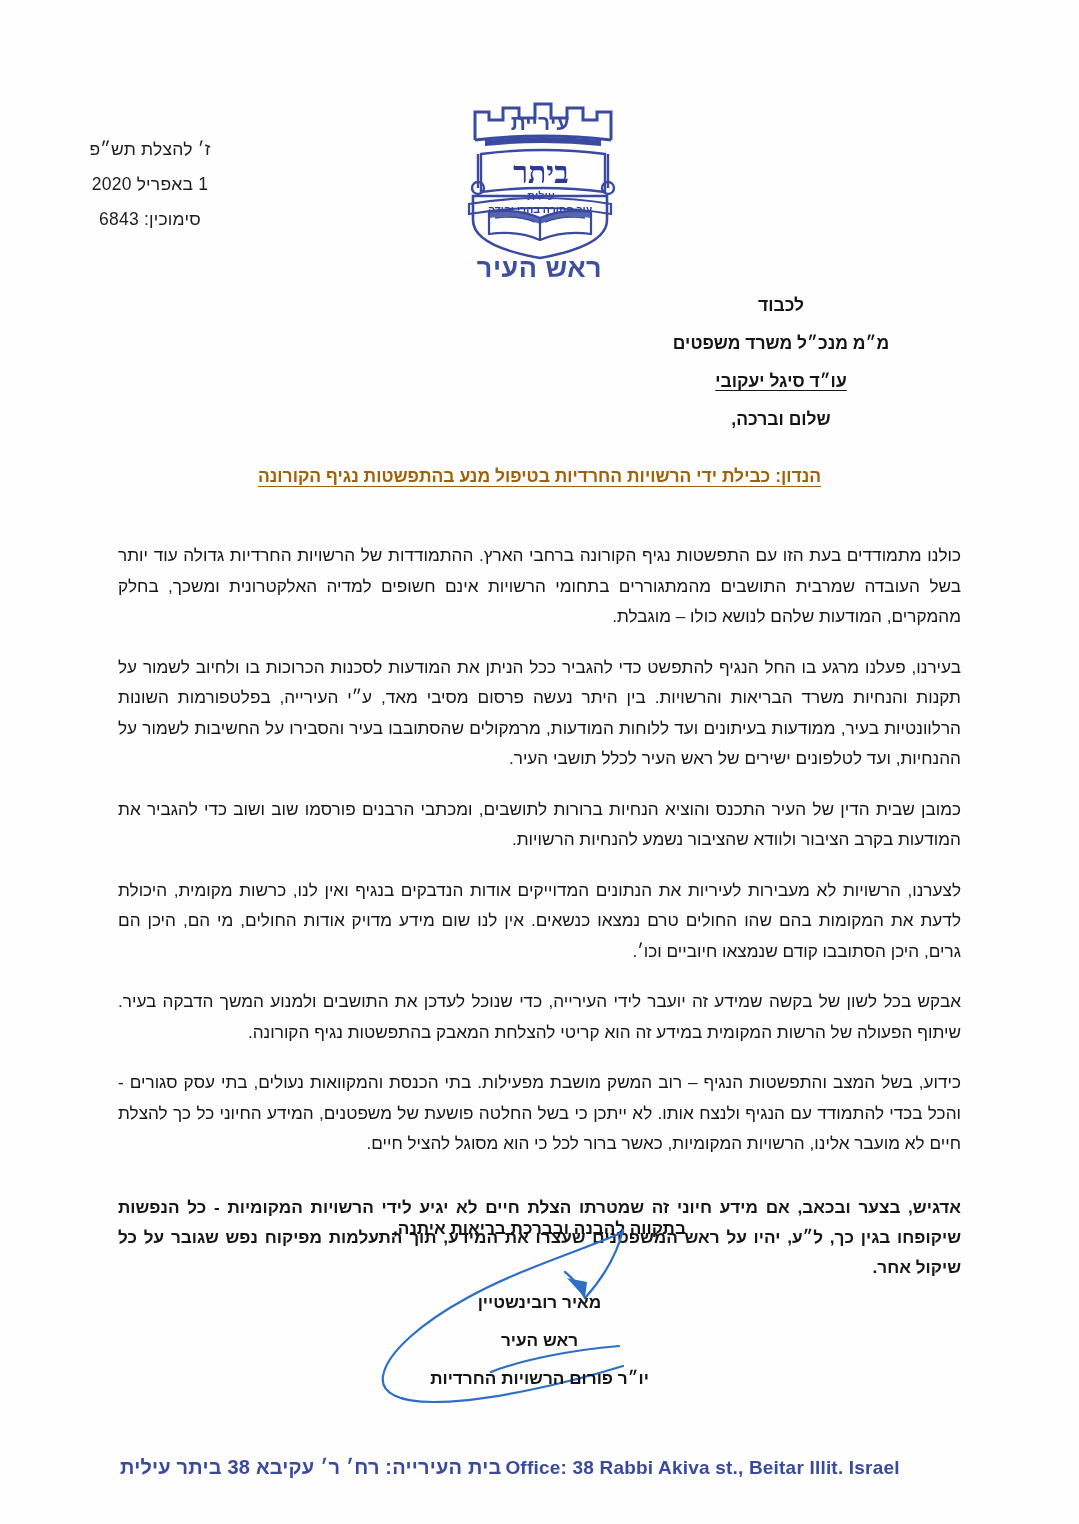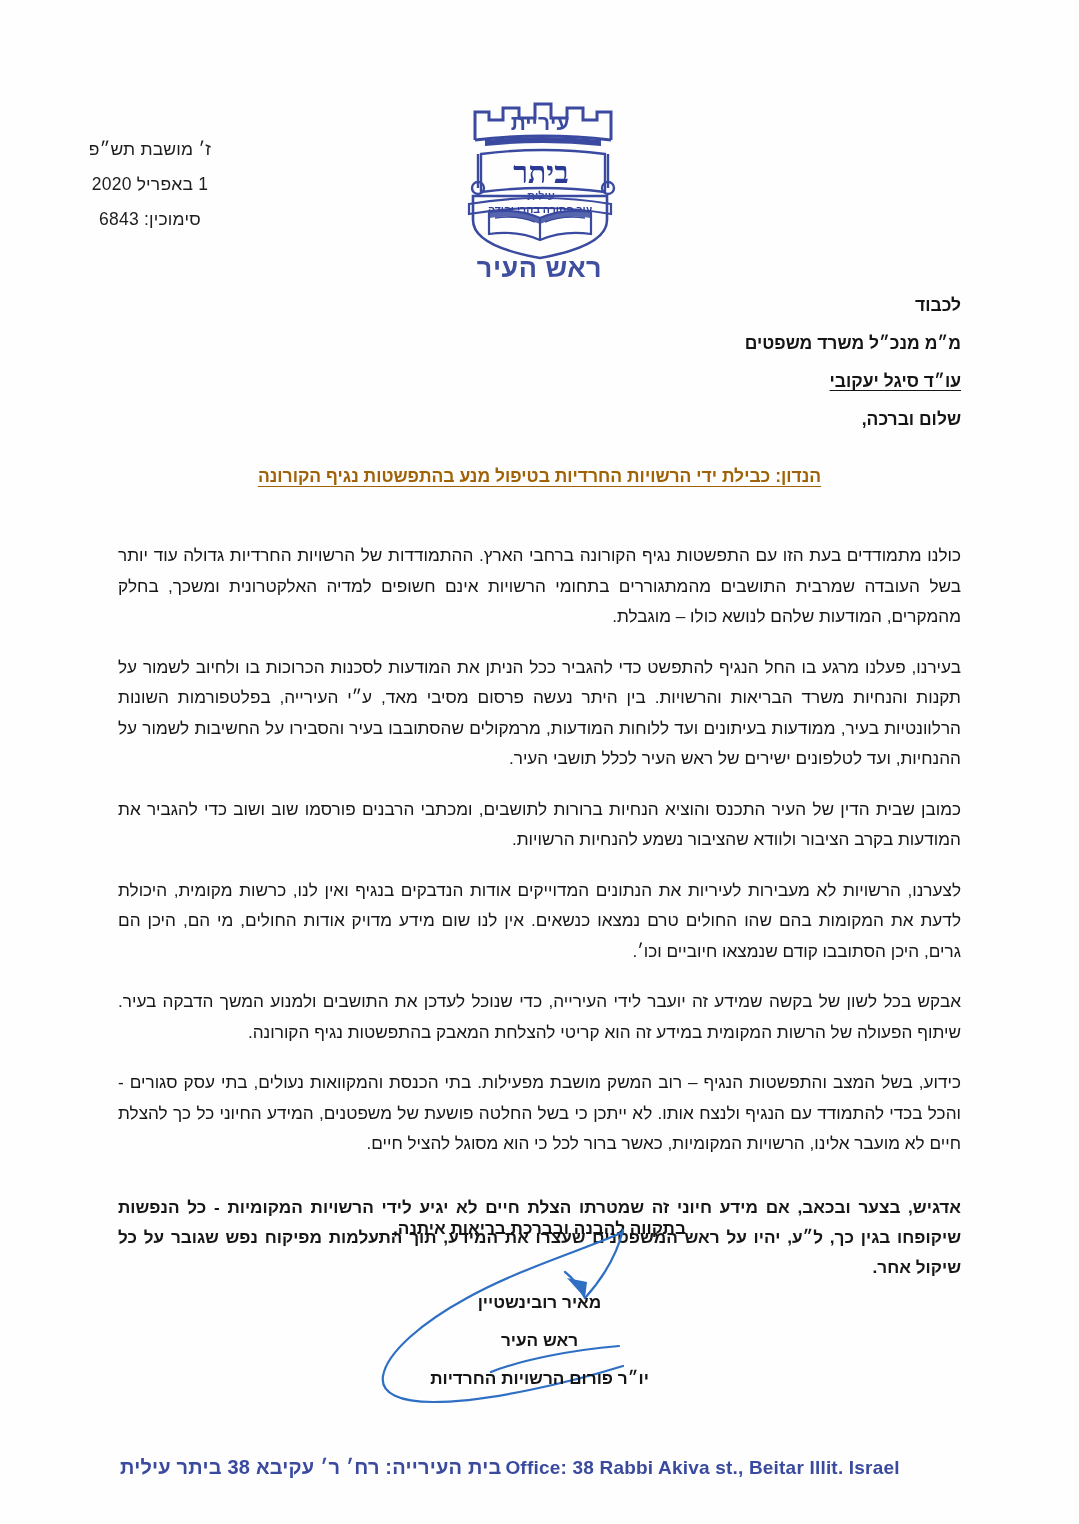--- a/index.html
+++ b/index.html
@@ -66,21 +66,21 @@
     color: #3f4fa0;
     letter-spacing: .5px;
   }
 
   
   .addressee {
     position: absolute;
     top: 286px;
     right: 118px;
     width: 360px;
-    text-align: right;
+    text-align: center;
     direction: rtl;
   }
   .addressee .ln {
     font-size: 17.5px;
     font-weight: 700;
     line-height: 38px;
     color: #151515;
     white-space: nowrap;
   }
   .addressee .ln.underline {
@@ -202,21 +202,21 @@
   .footer-en { direction: ltr; font-size: 19px; }
 </style>
 </head>
 <body>
 
 <div class="page">
 
   <div class="header">
 
     <div class="datebox">
-      <div>ז׳ מושבת תש״פ</div>
+      <div>ז׳ להצלת תש״פ</div>
       <div>1 באפריל 2020</div>
       <div>סימוכין: 6843</div>
     </div>
 
     <div class="logo-wrap">
       <svg viewBox="0 0 190 172" width="190" height="172" aria-hidden="true">
         <g fill="none" stroke="#3a4aa0" stroke-width="2.6">
 
           <path d="M30 52 L30 24 L44 24 L44 32 L58 32 L58 20 L74 20 L74 30 L90 30 L90 16
                    L106 16 L106 30 L122 30 L122 20 L138 20 L138 32 L152 32 L152 24 L166 24 L166 52" stroke-width="3"></path>

